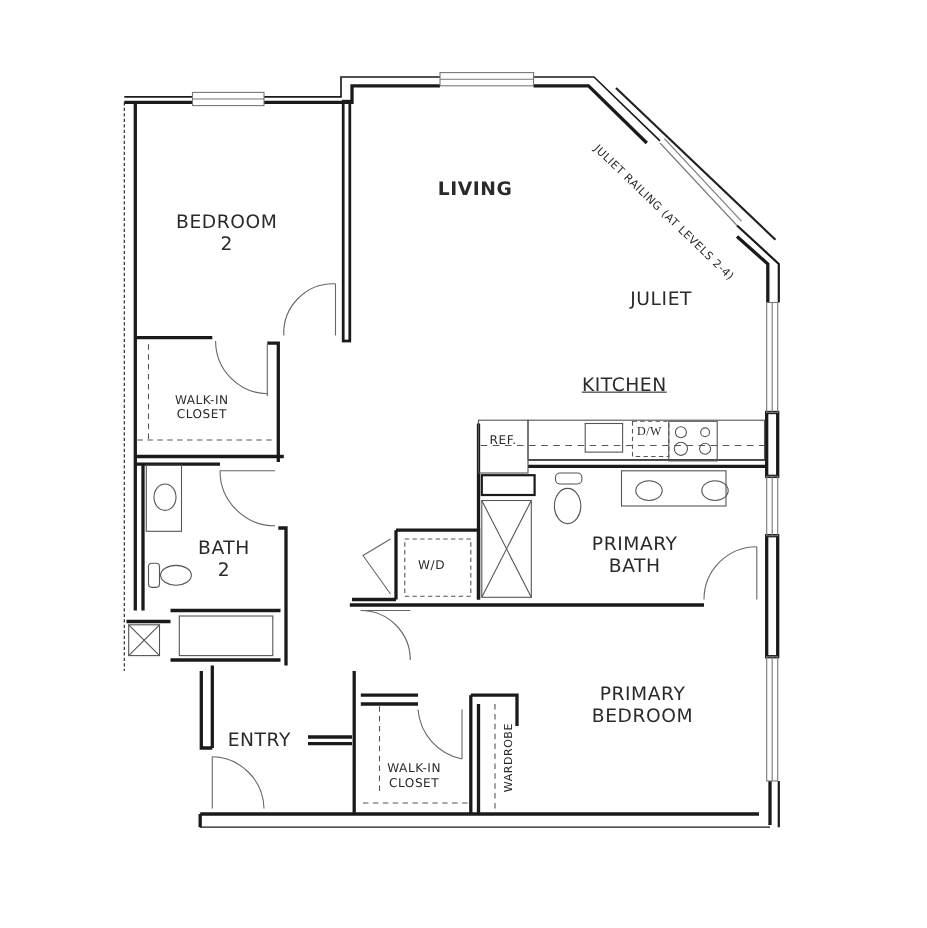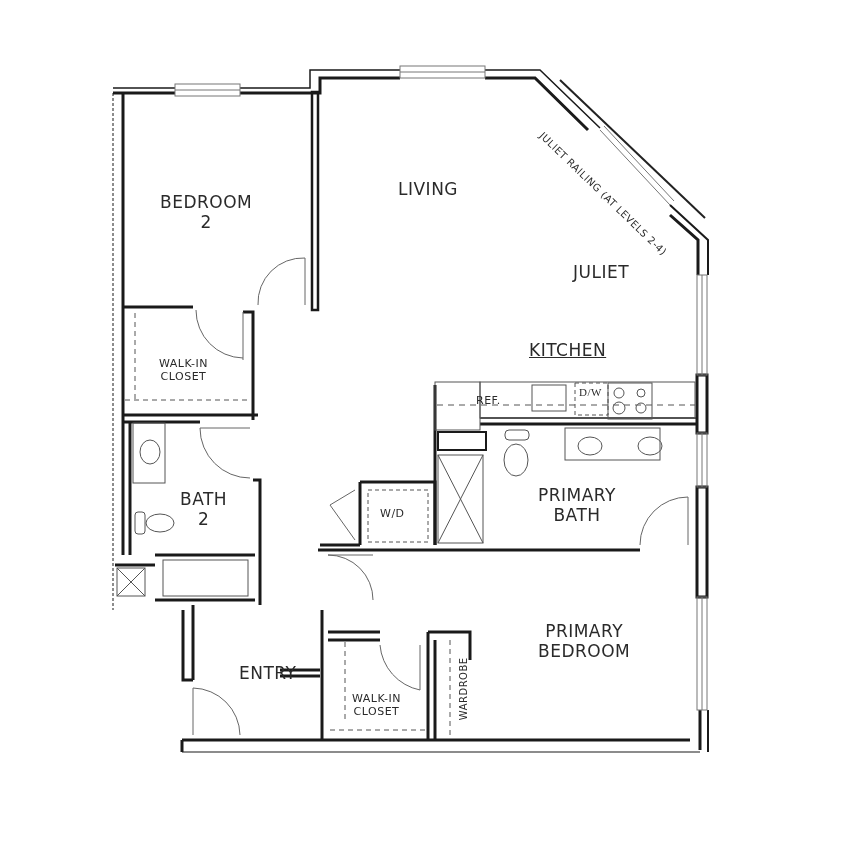--- a/index.html
+++ b/index.html
@@ -140,39 +140,39 @@
     <line x1="345" y1="642" x2="345" y2="720" stroke-dasharray="5,4"></line>
     <line x1="330" y1="730" x2="425" y2="730" stroke-dasharray="5,4"></line>
     <line x1="450" y1="640" x2="450" y2="738" stroke-dasharray="5,4"></line>
   </g>
 </svg>
 
 <div class="lbl lg" style="left:160px;top:193px;">
   <div>BEDROOM</div>
   <div>2</div>
 </div>
-<div class="lbl lg" style="left:398px;top:180px;">LIVING</div>
+<div class="lbl lg" style="left:398px;top:163px;font-weight:bold;">LIVING</div>
 <div class="lbl lg" style="left:573px;top:263px;">JULIET</div>
 <div class="lbl lg" style="left:529px;top:341px;text-decoration:underline;">KITCHEN</div>
 <div class="lbl sm" style="left:159px;top:358px;">
   <div>WALK-IN</div>
   <div>CLOSET</div>
 </div>
 <div class="lbl lg" style="left:180px;top:490px;">
   <div>BATH</div>
   <div>2</div>
 </div>
 <div class="lbl lg" style="left:538px;top:486px;">
   <div>PRIMARY</div>
   <div>BATH</div>
 </div>
 <div class="lbl sm" style="left:380px;top:508px;">W/D</div>
-<div class="lbl sm" style="left:445px;top:395px;margin-left:31px;">REF.</div>
+<div class="lbl sm" style="left:445px;top:395px;">REF.</div>
 <div class="lbl sm" style="left:579px;top:386px;font-family:Liberation Serif, serif;">D/W</div>
-<div class="lbl lg" style="left:207px;top:664px;margin-left:32px;">ENTRY</div>
+<div class="lbl lg" style="left:207px;top:664px;">ENTRY</div>
 <div class="lbl sm" style="left:352px;top:693px;">
   <div>WALK-IN</div>
   <div>CLOSET</div>
 </div>
 <div class="lbl xs" style="left:432px;top:683px;transform:rotate(-90deg);">WARDROBE</div>
 <div class="lbl lg" style="left:538px;top:622px;">
   <div>PRIMARY</div>
   <div>BEDROOM</div>
 </div>
 <div class="lbl xs" style="left:545px;top:130px;transform:rotate(44deg);transform-origin:left top;">JULIET RAILING (AT LEVELS 2-4)</div>

